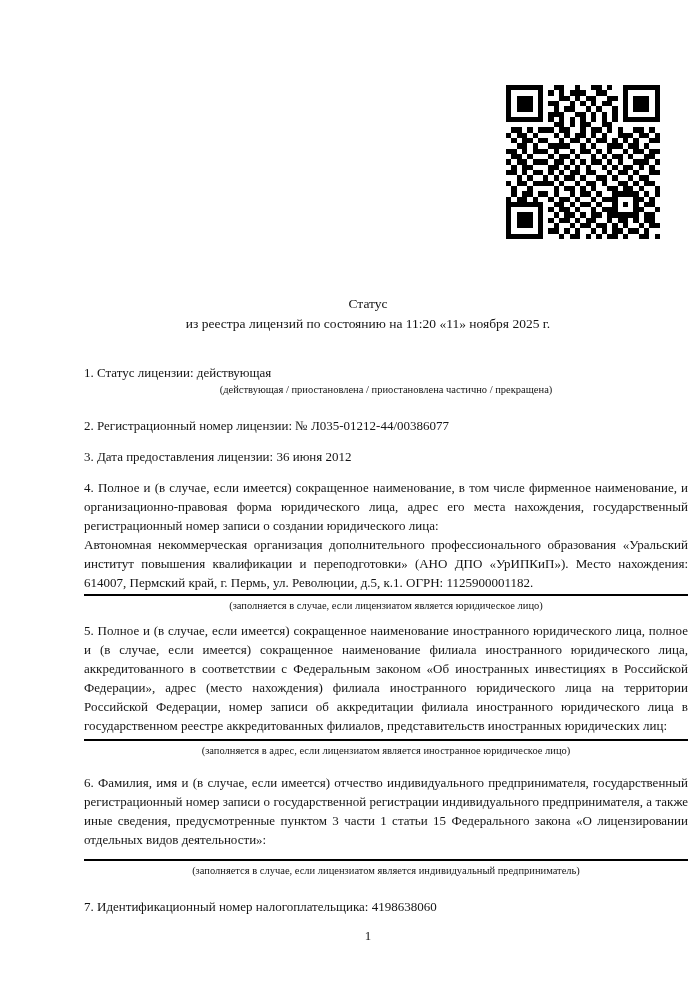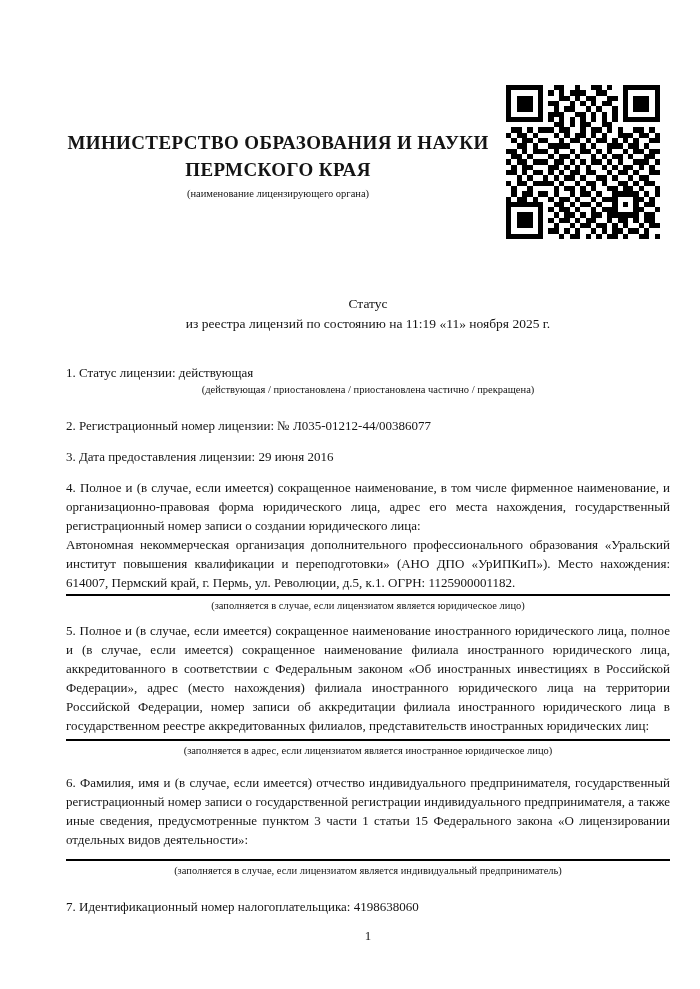--- a/index.html
+++ b/index.html
@@ -11,40 +11,35 @@
   .header{position:absolute;left:66px;top:129px;width:424px;text-align:center;}
   .ministry{font-weight:bold;font-size:19px;line-height:27px;letter-spacing:.4px;}
   .header-caption{font-size:10.5px;line-height:14px;margin-top:4px;}
   .qr{
     position:absolute;left:506px;top:85px;width:154px;height:154px;
     display:grid;grid-template-rows:repeat(29,1fr);grid-template-columns:repeat(29,1fr);
   }
   .qr-m{background:#000;}
   .title-block{position:absolute;left:66px;top:294px;width:604px;text-align:center;
     font-size:13.5px;line-height:20px;}
-  .item{position:absolute;left:66px;width:604px;font-size:13px;line-height:19px;}
+  .item{position:absolute;left:84px;width:604px;font-size:13px;line-height:19px;}
   .just{text-align:justify;}
   .caption{font-size:10.5px;line-height:15px;text-align:center;}
   .caption.pad{margin-top:2px;}
   .rule{border-top:2px solid #000;height:0;}
   .rule.m2{margin-top:2px;}
   .rule.m3{margin-top:4px;}
   .rule.m10{margin-top:10px;}
   .page-number{position:absolute;left:66px;top:928px;width:604px;text-align:center;font-size:13px;}
 </style>
 </head>
 <body>
 
 <div class="page">
 
-  <header class="header">
-    <div class="ministry">МИНИСТЕРСТВО ОБРАЗОВАНИЯ И НАУКИ</div>
-    <div class="ministry">ПЕРМСКОГО КРАЯ</div>
-    <div class="header-caption">(наименование лицензирующего органа)</div>
-  </header>
 
   <div class="qr" id="qr" style="grid-template-columns: repeat(29, 1fr); grid-template-rows: repeat(29, 1fr);">
       <div class="qr-m" style="background: rgb(0, 0, 0);"></div>
       <div class="qr-m" style="background: rgb(0, 0, 0);"></div>
       <div class="qr-m" style="background: rgb(0, 0, 0);"></div>
       <div class="qr-m" style="background: rgb(0, 0, 0);"></div>
       <div class="qr-m" style="background: rgb(0, 0, 0);"></div>
       <div class="qr-m" style="background: rgb(0, 0, 0);"></div>
       <div class="qr-m" style="background: rgb(0, 0, 0);"></div>
       <div></div>
@@ -878,34 +873,34 @@
       <div></div>
       <div></div>
       <div class="qr-m" style="background: rgb(0, 0, 0);"></div>
       <div class="qr-m" style="background: rgb(0, 0, 0);"></div>
       <div></div>
       <div class="qr-m" style="background: rgb(0, 0, 0);"></div>
     </div>
 
   <div class="title-block">
     <div>Статус</div>
-    <div>из реестра лицензий по состоянию на 11:19 «11» ноября 2025 г.</div>
+    <div>из реестра лицензий по состоянию на 11:20 «11» ноября 2025 г.</div>
   </div>
 
   <section class="item" style="top:363px">
     <div>1. Статус лицензии: действующая</div>
     <div class="caption">(действующая / приостановлена / приостановлена частично / прекращена)</div>
   </section>
 
   <section class="item" style="top:416px">
     <div>2. Регистрационный номер лицензии: № Л035-01212-44/00386077</div>
   </section>
 
   <section class="item" style="top:447px">
-    <div>3. Дата предоставления лицензии: 29 июня 2016</div>
+    <div>3. Дата предоставления лицензии: 36 июня 2012</div>
   </section>
 
   <section class="item" style="top:478px">
     <div class="just">4. Полное и (в случае, если имеется) сокращенное наименование, в том числе фирменное наименование, и организационно-правовая форма юридического лица, адрес его места нахождения, государственный регистрационный номер записи о создании юридического лица:</div>
     <div class="just">Автономная некоммерческая организация дополнительного профессионального образования «Уральский институт повышения квалификации и переподготовки» (АНО ДПО «УрИПКиП»). Место нахождения: 614007, Пермский край, г. Пермь, ул. Революции, д.5, к.1. ОГРН: 1125900001182.</div>
     <div class="rule m2"></div>
     <div class="caption pad">(заполняется в случае, если лицензиатом является юридическое лицо)</div>
   </section>
 
   <section class="item" style="top:621px">

